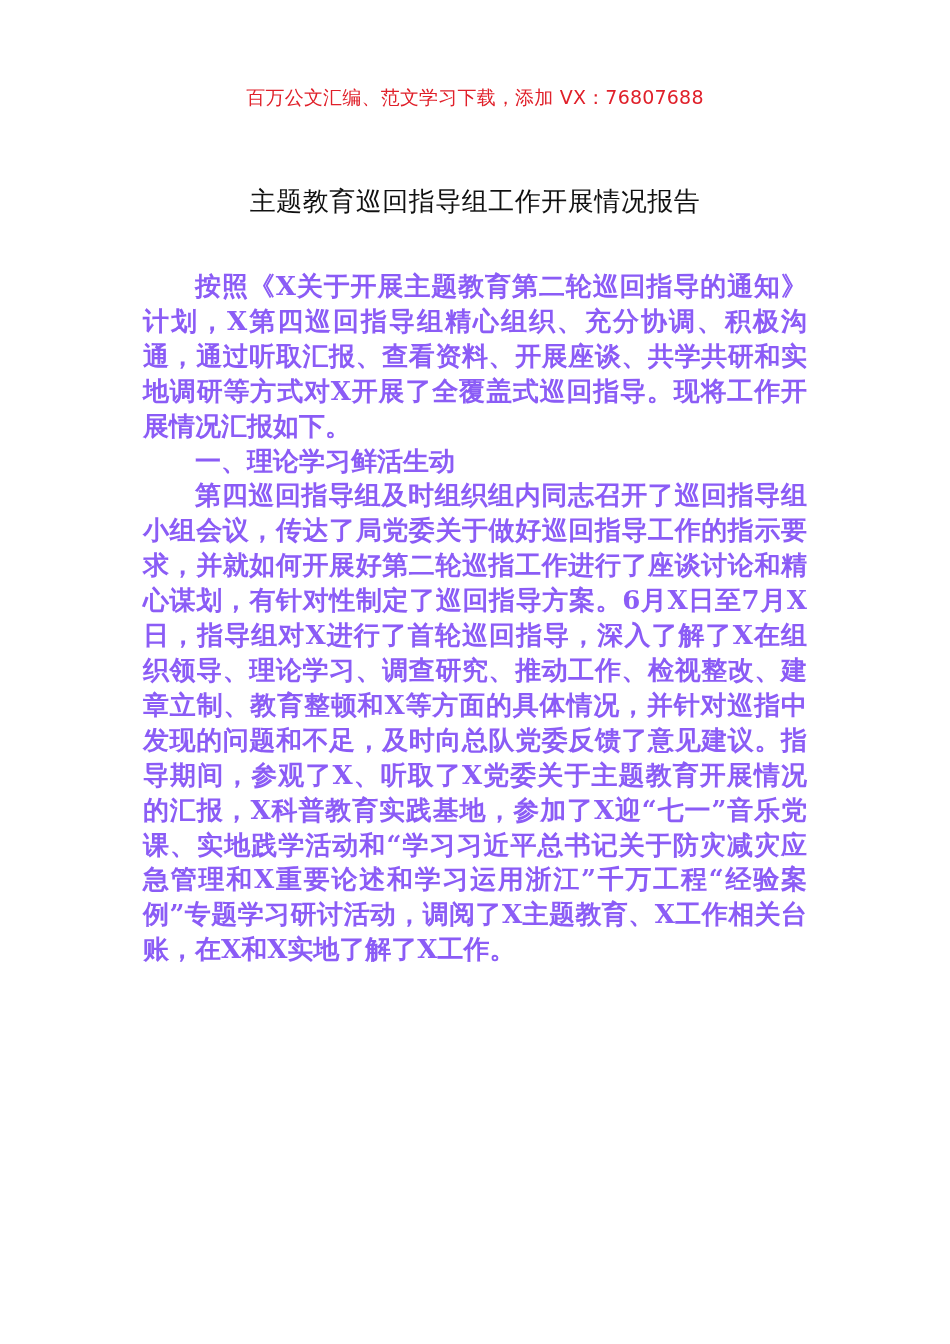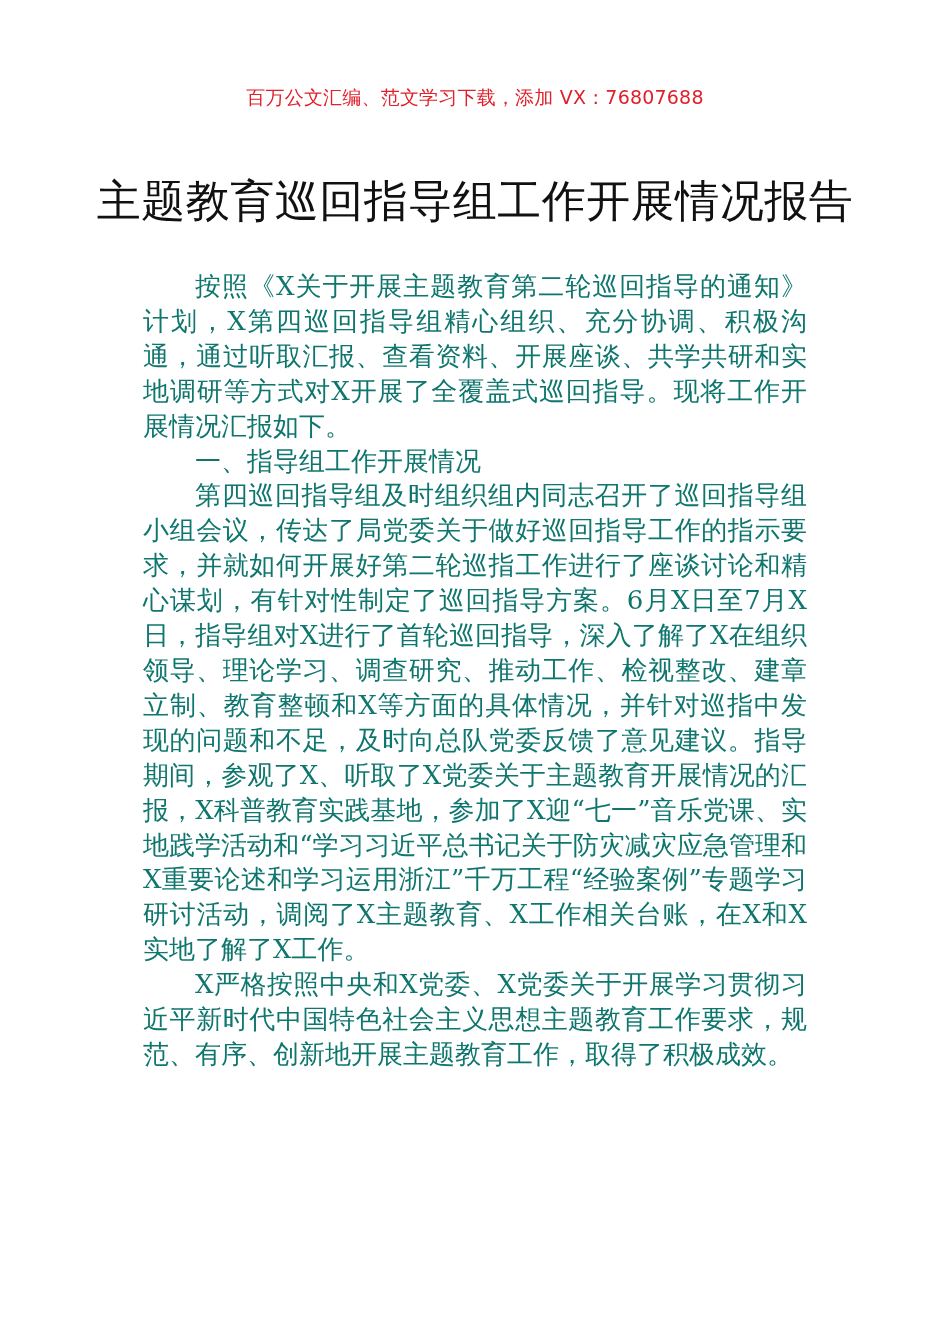--- a/index.html
+++ b/index.html
@@ -31,36 +31,37 @@
       font-size: 19px;
       line-height: 26px;
       letter-spacing: 0.2px;
     }
     .doc-title {
       position: absolute;
       top: 178px;
       left: 0;
       width: 950px;
       text-align: center;
-      font-size: 44px;
+      font-size: 26px;
       line-height: 46px;
       color: #111111;
       letter-spacing: 0.5px;
     }
     .body {
       position: absolute;
       top: 269px;
       left: 143px;
       width: 664px;
       font-family: "DejaVu Serif", "Liberation Serif", serif;
-      color: #0f766e;
+      color: #8b5cf6;
       font-size: 26px;
       line-height: 34.9px;
       text-align: justify;
       text-justify: inter-character;
+      font-weight: bold;
     }
     .para {
       margin: 0;
       text-indent: 52px;
     }
     .heading {
       margin: 0;
       text-indent: 52px;
     }
   </style>
@@ -69,22 +70,21 @@
 
 <div class="page">
 
   <div class="header-note" style="color:#e0202a;">百万公文汇编、范文学习下载，添加 VX：76807688</div>
 
   <div class="doc-title">主题教育巡回指导组工作开展情况报告</div>
 
   <div class="body">
     <p class="para">按照《X关于开展主题教育第二轮巡回指导的通知》计划，X第四巡回指导组精心组织、充分协调、积极沟通，通过听取汇报、查看资料、开展座谈、共学共研和实地调研等方式对X开展了全覆盖式巡回指导。现将工作开展情况汇报如下。</p>
 
-    <p class="heading">一、指导组工作开展情况</p>
+    <p class="heading">一、理论学习鲜活生动</p>
 
     <p class="para">第四巡回指导组及时组织组内同志召开了巡回指导组小组会议，传达了局党委关于做好巡回指导工作的指示要求，并就如何开展好第二轮巡指工作进行了座谈讨论和精心谋划，有针对性制定了巡回指导方案。6月X日至7月X日，指导组对X进行了首轮巡回指导，深入了解了X在组织领导、理论学习、调查研究、推动工作、检视整改、建章立制、教育整顿和X等方面的具体情况，并针对巡指中发现的问题和不足，及时向总队党委反馈了意见建议。指导期间，参观了X、听取了X党委关于主题教育开展情况的汇报，X科普教育实践基地，参加了X迎“七一”音乐党课、实地践学活动和“学习习近平总书记关于防灾减灾应急管理和X重要论述和学习运用浙江”千万工程“经验案例”专题学习研讨活动，调阅了X主题教育、X工作相关台账，在X和X实地了解了X工作。</p>
 
 
-    <p class="para">X严格按照中央和X党委、X党委关于开展学习贯彻习近平新时代中国特色社会主义思想主题教育工作要求，规范、有序、创新地开展主题教育工作，取得了积极成效。</p>
 
   </div>
 
 </div>
 
 </body></html>

